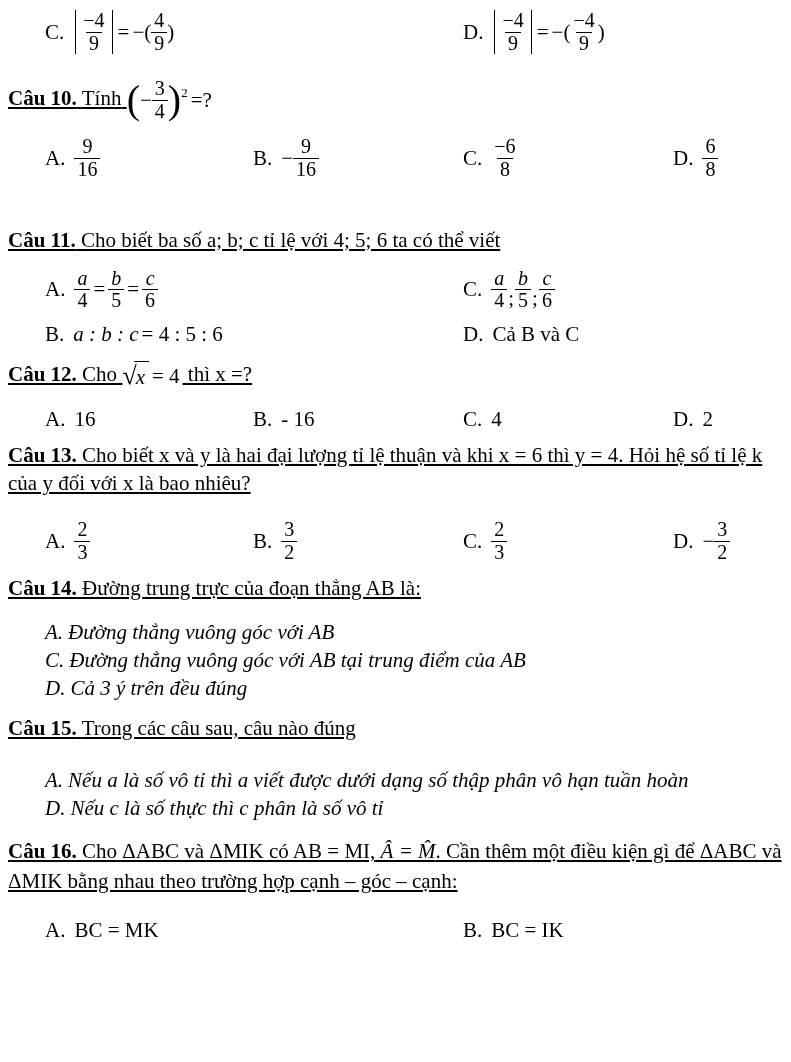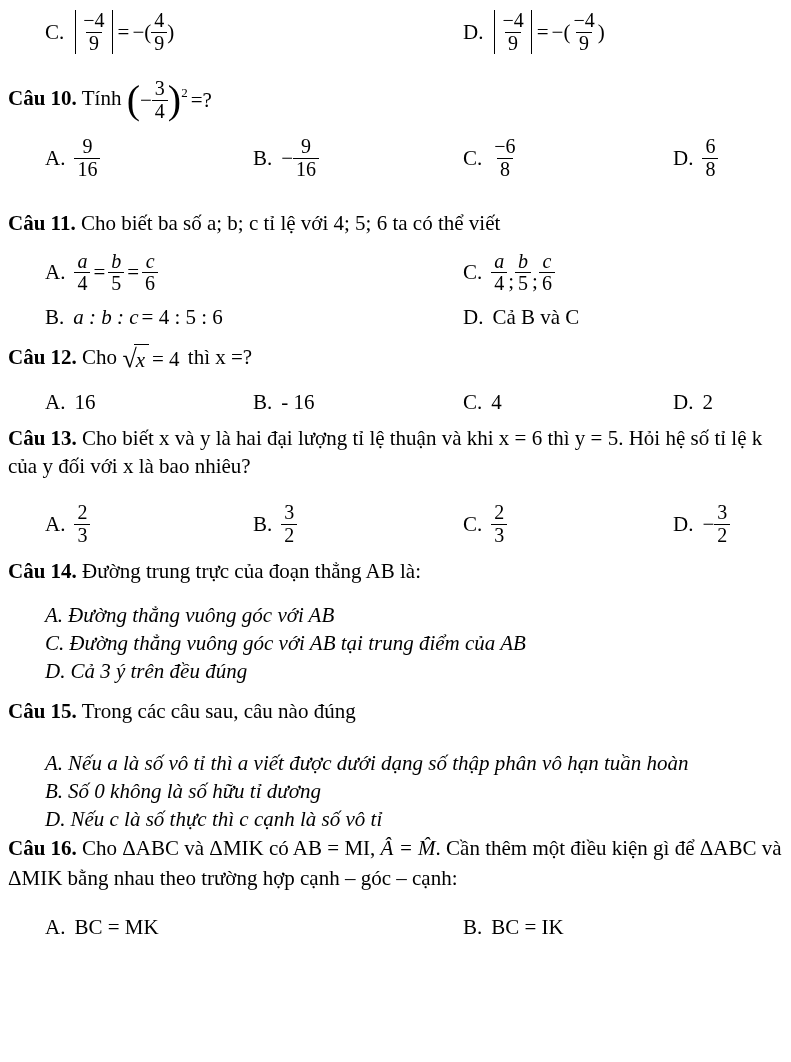--- a/index.html
+++ b/index.html
@@ -19,45 +19,45 @@
   .fden{border-top:1.4px solid #000;padding:0 3px;white-space:nowrap;}
   .abs{display:inline-flex;align-items:center;border-left:1.5px solid #000;border-right:1.5px solid #000;padding:0 4px;margin:0 2px;}
   .bigp{font-size:40px;line-height:0.85;font-weight:400;}
   .exp{font-size:13px;align-self:flex-start;margin-top:1px;}
   .var{font-style:italic;}
   .sep-low{align-self:flex-end;margin:0 1px 1px 1px;}
   .radical{font-size:26px;line-height:1;}
   .radicand{border-top:1.5px solid #000;font-style:italic;padding:1px 4px 0 2px;margin-left:-3px;}
 
   
-  .qh{margin:0;line-height:28px;}
+  .qh{margin:0;line-height:28px;text-decoration:underline;}
   .qh b{font-weight:bold;}
   .optrow{display:flex;align-items:center;padding-left:37px;}
   .cell{display:flex;align-items:center;}
   .c1{width:208px;}.c2{width:210px;}.c3{width:210px;}.c4{flex:1;}
   .wide{width:418px;}
   .olabel{margin-right:9px;white-space:nowrap;}
   .optline{margin:0;padding-left:37px;line-height:28px;font-style:italic;}
   .optline .olabel{margin-right:5px;}
 
   .sec-top{margin-top:4px;}
   .h-q10{margin-top:24px;}
   .r-q10{margin-top:14px;}
-  .h-q11{margin-top:28px;}
+  .h-q11{margin-top:45px;}
   .r-q11a{margin-top:14px;}
   .r-q11b{margin-top:8px;line-height:28px;}
   .h-q12{margin-top:12px;}
   .r-q12{margin-top:14px;line-height:28px;}
   .h-q13{margin-top:8px;}
   .r-q13{margin-top:22px;}
   .h-q14{margin-top:11px;}
   .g-q14{margin-top:16px;}
   .h-q15{margin-top:12px;}
   .g-q15{margin-top:24px;}
-  .h-q16{margin-top:0;line-height:30px;}
+  .h-q16{margin-top:14px;line-height:30px;}
   .r-q16{margin-top:20px;line-height:28px;}
 </style>
 </head>
 <body>
 
 <div class="doc">
 
   <div class="optrow sec-top">
     <div class="cell wide">
       <span class="olabel">C.</span>
@@ -224,21 +224,21 @@
       <span>4</span>
     </div>
     <div class="cell c4">
       <span class="olabel">D.</span>
       <span>2</span>
     </div>
   </div>
 
   <p class="qh h-q13">
     <b>Câu 13.</b>
-    <span>Cho biết x và y là hai đại lượng tỉ lệ thuận và khi x = 6 thì y = 5. Hỏi hệ số tỉ lệ k của y đối với x là bao nhiêu?</span>
+    <span>Cho biết x và y là hai đại lượng tỉ lệ thuận và khi x = 6 thì y = 4. Hỏi hệ số tỉ lệ k của y đối với x là bao nhiêu?</span>
   </p>
   <div class="optrow r-q13">
     <div class="cell c1">
       <span class="olabel">A.</span>
       <span class="frac">
         <span class="fnum">2</span>
         <span class="fden">3</span>
       </span>
     </div>
     <div class="cell c2">
@@ -274,22 +274,21 @@
     <p class="optline"><span class="olabel">C.</span><span>Đường thẳng vuông góc với AB tại trung điểm của AB</span></p>
     <p class="optline"><span class="olabel">D.</span><span>Cả 3 ý trên đều đúng</span></p>
   </div>
 
   <p class="qh h-q15">
     <b>Câu 15.</b>
     <span>Trong các câu sau, câu nào đúng</span>
   </p>
   <div class="g-q15">
     <p class="optline"><span class="olabel">A.</span><span>Nếu a là số vô tỉ thì a viết được dưới dạng số thập phân vô hạn tuần hoàn</span></p>
-    <p class="optline"><span class="olabel">B.</span><span>Số 0 không là số hữu tỉ dương</span></p>
-    <p class="optline"><span class="olabel">D.</span><span>Nếu c là số thực thì c cạnh là số vô tỉ</span></p>
+    <p class="optline"><span class="olabel">D.</span><span>Nếu c là số thực thì c phân là số vô tỉ</span></p>
   </div>
 
   <p class="qh h-q16">
     <b>Câu 16.</b>
     <span>Cho ΔABC và ΔMIK có AB = MI,</span><span class="var"> Â = M̂</span><span>. Cần thêm một điều kiện gì để ΔABC và ΔMIK bằng nhau theo trường hợp cạnh – góc – cạnh:</span>
   </p>
   <div class="optrow r-q16">
     <div class="cell wide">
       <span class="olabel">A.</span>
       <span>BC = MK</span>

